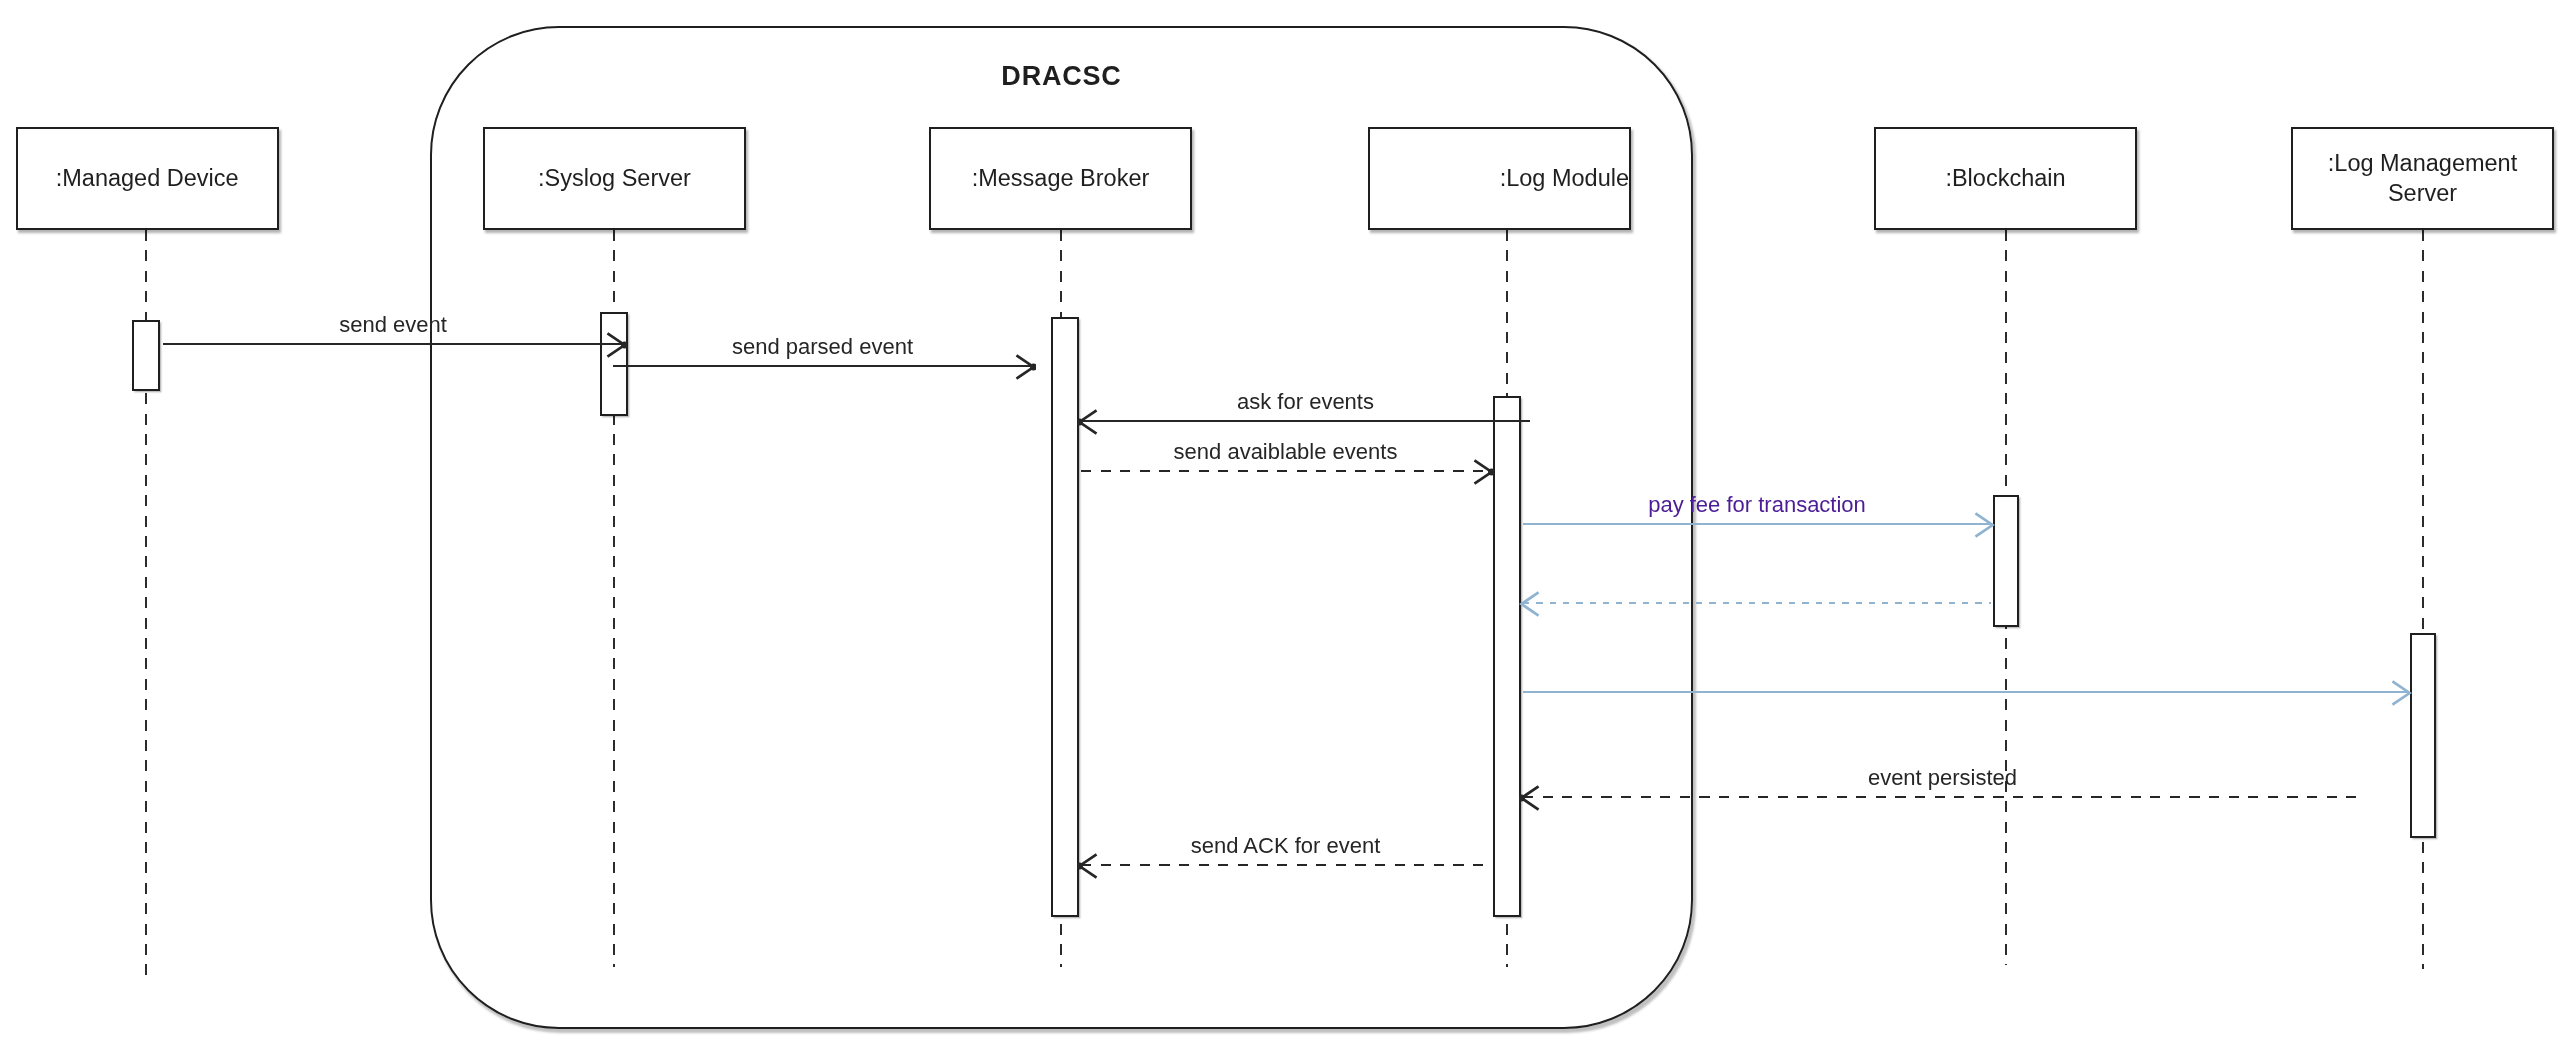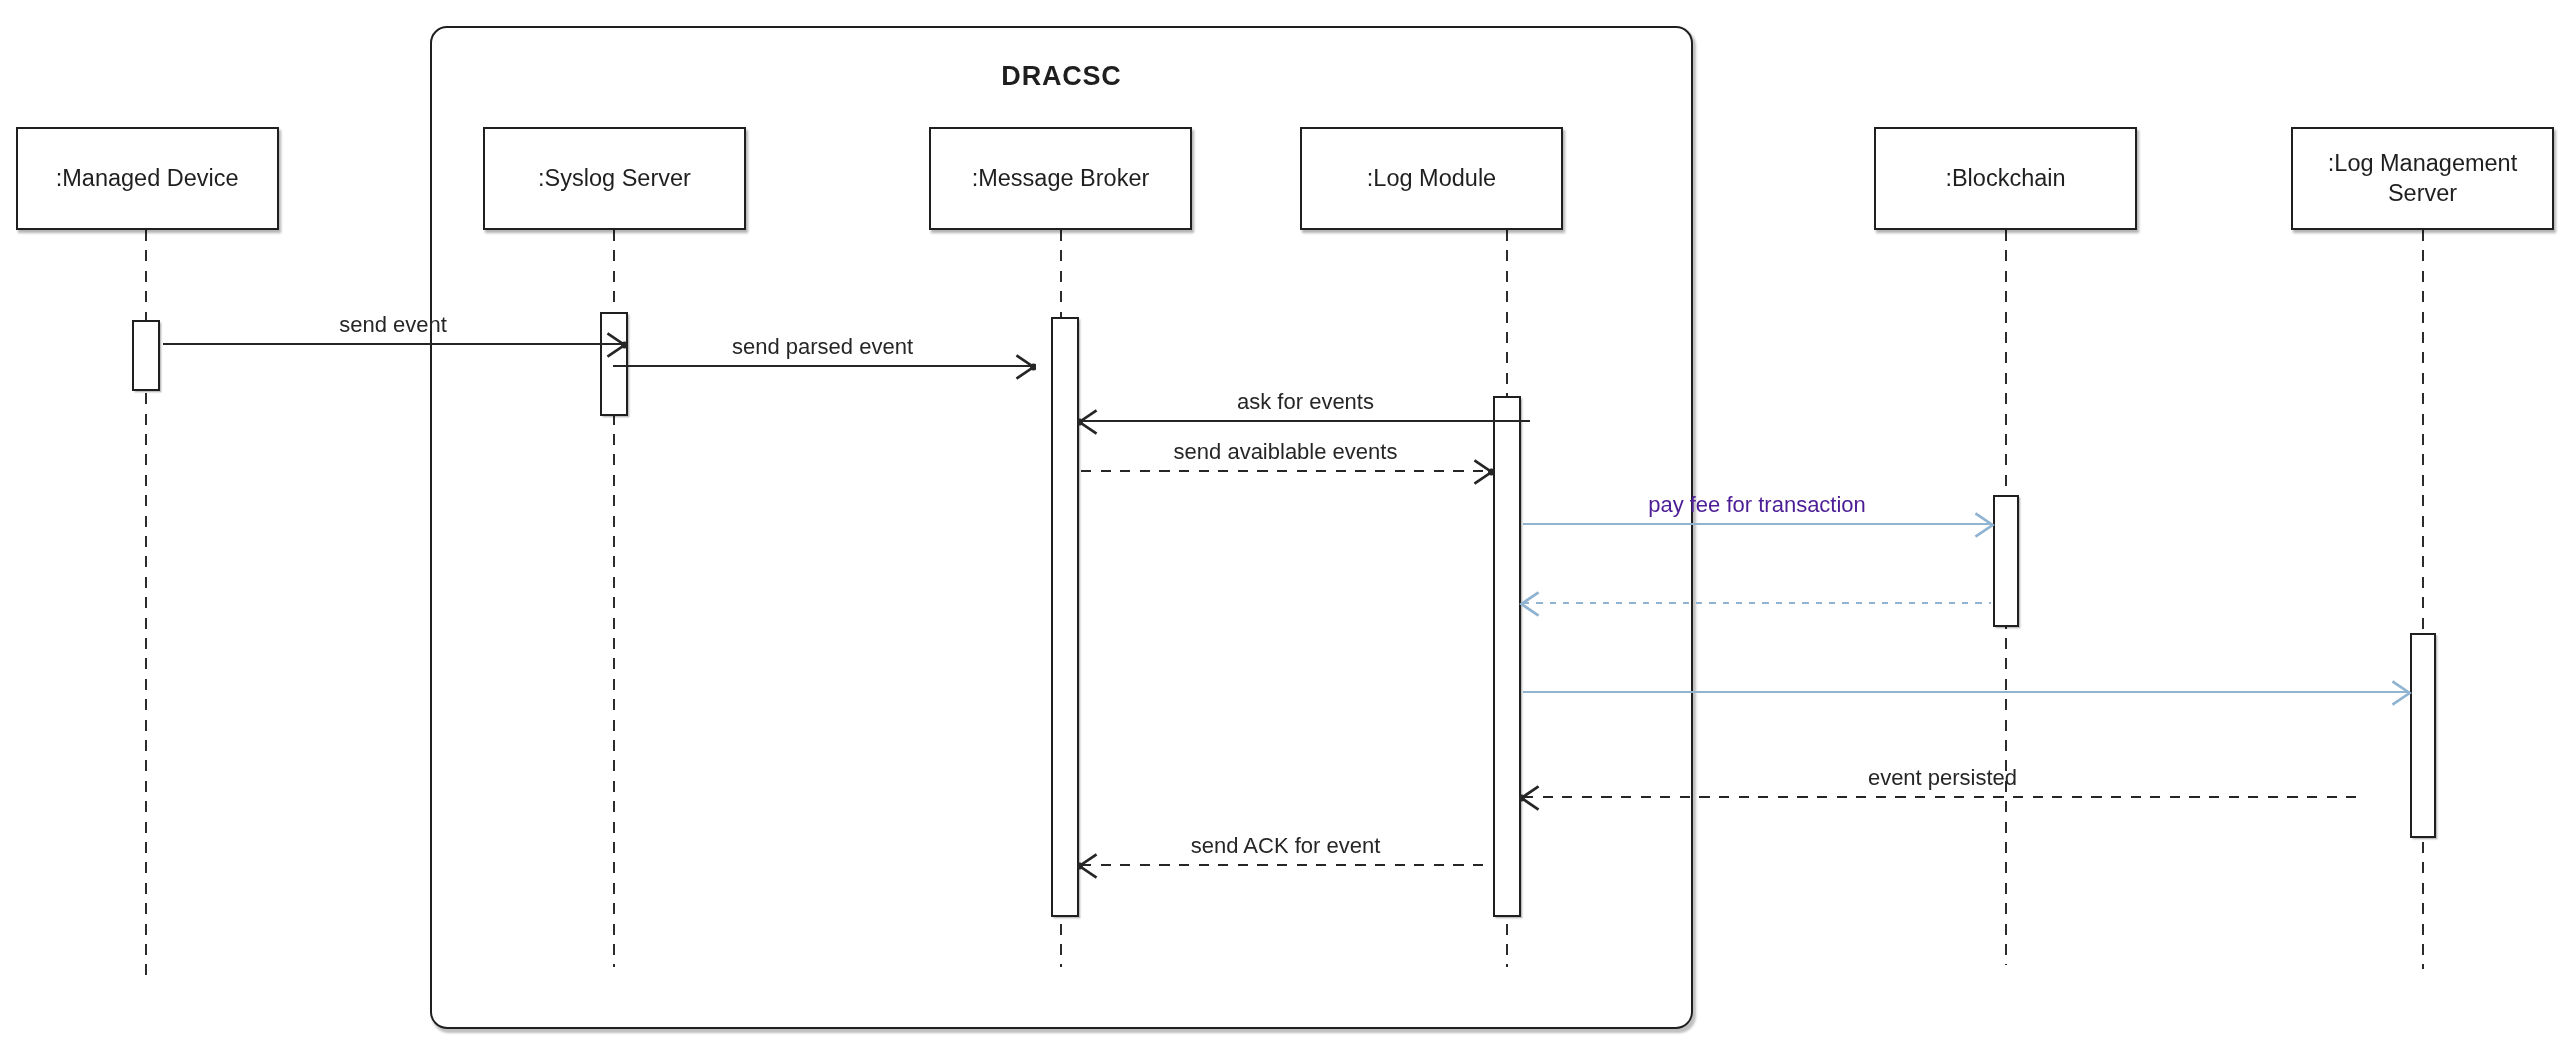--- a/index.html
+++ b/index.html
@@ -43,36 +43,36 @@
   .msg.black.dashed .msg-line{background:repeating-linear-gradient(90deg,#262626 0 10.2px,transparent 10.2px 19.6px);}
   .msg.blue.dashed  .msg-line{background:repeating-linear-gradient(90deg,#8fb3d0 0 6.3px,transparent 6.3px 13.3px);}
   .msg-arrow{position:absolute;top:19px;width:22px;height:28px;}
   .msg-arrow.right{right:-2.4px;}
   .msg-arrow.left{left:-2.4px;}
 </style>
 </head>
 <body>
 
 <div class="canvas">
-  <div class="frame" id="dracsc-frame" style="left: 430px; top: 26px; width: 1259px; height: 999px; border-radius: 17px;">
+  <div class="frame" id="dracsc-frame" style="left: 430px; top: 26px; width: 1259px; height: 999px;">
     <div class="frame-title">DRACSC</div>
   </div>
   <div id="actors-layer">
       <div class="lifeline" style="left: 145px; top: 230px; height: 755px;"></div>
       <div class="activation" style="left: 132px; top: 320px; width: 23.5px; height: 67px;"></div>
       <div class="actor-box" style="left: 15.7px; top: 127px; width: 259px; height: 99px; text-align: center;"><span>:Managed Device</span></div>
       <div class="lifeline" style="left: 613px; top: 230px; height: 737px;"></div>
       <div class="activation" style="left: 600px; top: 312px; width: 24px; height: 100px;"></div>
       <div class="actor-box" style="left: 483px; top: 127px; width: 259px; height: 99px;"><span>:Syslog Server</span></div>
       <div class="lifeline" style="left: 1060px; top: 230px; height: 737px;"></div>
       <div class="activation" style="left: 1051px; top: 317px; width: 23.5px; height: 596px;"></div>
       <div class="actor-box" style="left: 929px; top: 127px; width: 259px; height: 99px;"><span>:Message Broker</span></div>
       <div class="lifeline" style="left: 1506px; top: 230px; height: 737px;"></div>
       <div class="activation" style="left: 1493px; top: 396px; width: 23.5px; height: 517px;"></div>
-      <div class="actor-box" style="left: 1300px; top: 127px; width: 259px; height: 99px;"><span>:Log Module</span></div>
+      <div class="actor-box" style="left: 1368px; top: 127px; width: 259px; height: 99px; justify-content: flex-end;"><span>:Log Module</span></div>
       <div class="lifeline" style="left: 2005px; top: 230px; height: 735px;"></div>
       <div class="activation" style="left: 1993px; top: 495px; width: 22px; height: 128px;"></div>
       <div class="actor-box" style="left: 1874px; top: 127px; width: 259px; height: 99px; text-align: right;"><span>:Blockchain</span></div>
       <div class="lifeline" style="left: 2422px; top: 230px; height: 739px;"></div>
       <div class="activation" style="left: 2410px; top: 633px; width: 22px; height: 201px;"></div>
       <div class="actor-box" style="left: 2291px; top: 127px; width: 259px; height: 99px;"><span>:Log Management
 Server</span></div>
     </div>
   <div id="messages-layer">
       <div class="msg black solid" style="left: 161px; top: 312px; width: 439px; padding-left: 25px;">

